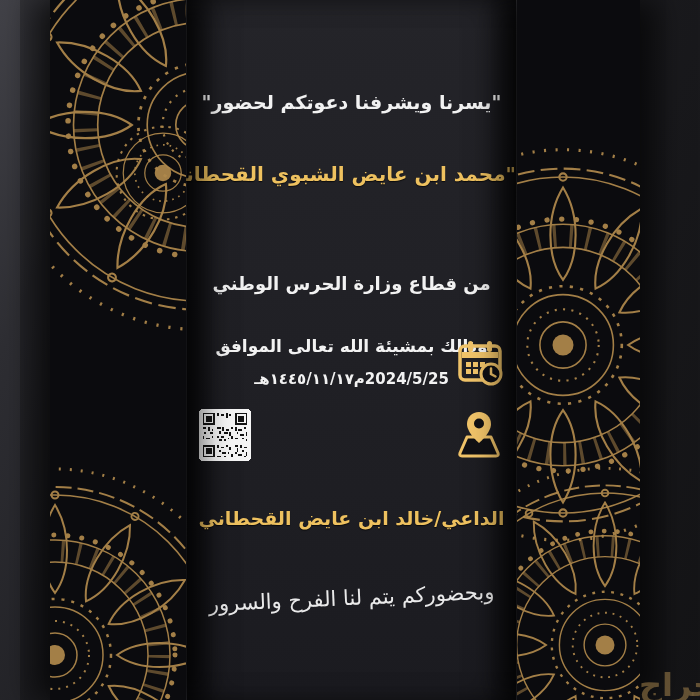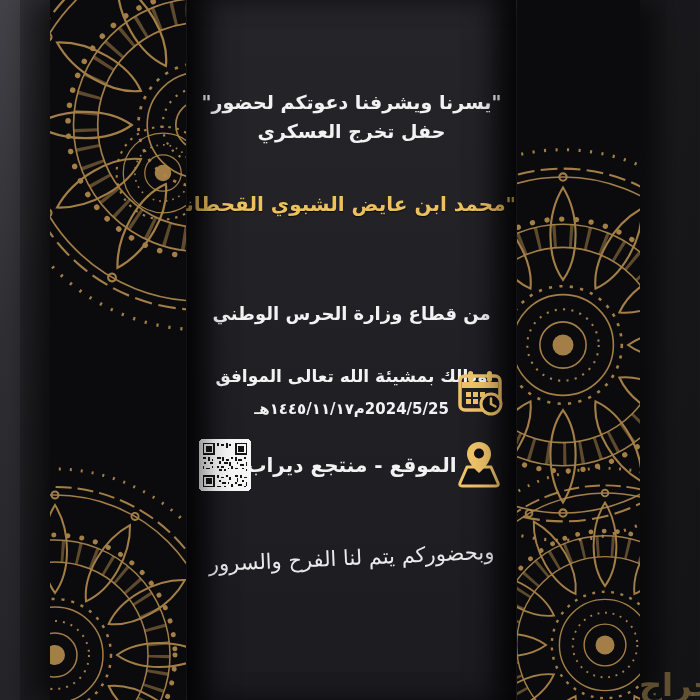--- a/index.html
+++ b/index.html
@@ -109,21 +109,20 @@
         <use href="#mnd-full"></use>
       </svg>
     <svg class="mandala" style="left:-102px;top:455px;width:380px;height:380px" viewBox="-200 -200 400 400">
         <use href="#mnd-full"></use>
       </svg>
   </div>
 
   <div class="card">
 
     <div class="line intro">"يسرنا ويشرفنا دعوتكم لحضور"</div>
-    <div class="line intro">حفل تخرج العسكري</div>
 
     <div class="line name gold">"محمد ابن عايض الشبوي القحطاني"</div>
 
     <div class="line sector">من قطاع وزارة الحرس الوطني</div>
 
     <div class="row date-row">
       <span class="side-icon right">
         <svg width="48" height="48" viewBox="0 0 48 48">
           <rect x="12" y="3" width="5" height="11" rx="2.5" fill="#f0c369"></rect>
           <rect x="31" y="3" width="5" height="11" rx="2.5" fill="#f0c369"></rect>
@@ -159,30 +158,30 @@
                      M2 10h2v1h-2z M5 10h1v2h-1z M7 11h1v1h-1z M3 13h1v1h-1z M6 13h2v1h-2z M2 15h1v2h-1z M4 16h2v1h-2z M7 15h1v1h-1z
                      M10 10h2v1h-2z M13 10h1v2h-1z M15 11h2v1h-2z M18 10h1v1h-1z M11 12h1v2h-1z M14 13h2v1h-2z M17 13h1v2h-1z
                      M10 15h1v1h-1z M12 15h2v1h-2z M16 16h1v1h-1z M18 15h1v2h-1z M11 17h2v1h-2z M14 17h1v1h-1z
                      M20 10h1v2h-1z M22 11h2v1h-2z M25 10h1v1h-1z M21 13h1v1h-1z M23 14h2v1h-2z M26 13h1v2h-1z M20 16h2v1h-2z M24 16h1v1h-1z M26 17h1v1h-1z
                      M10 20h1v2h-1z M12 21h2v1h-2z M15 20h1v1h-1z M17 21h1v2h-1z M11 23h1v1h-1z M13 24h2v1h-2z M16 24h1v1h-1z
                      M10 26h2v1h-2z M14 26h1v1h-1z M18 25h1v2h-1z
                      M20 20h2v1h-2z M23 20h1v2h-1z M25 21h2v1h-2z M21 22h1v2h-1z M24 23h1v1h-1z M26 24h1v2h-1z M20 24h1v1h-1z M22 25h2v1h-2z M25 26h1v1h-1z"></path>
           </g>
         </svg>
       </span>
-      <div class="loc-text">الموقع - منتجع ديراب</div>
       <span class="side-icon right">
         <svg width="50" height="50" viewBox="0 0 50 50">
           <path d="M13 27 H37 L44 43 Q45 46 42 46 H8 Q5 46 6 43 Z" fill="#101014" stroke="#f0c369" stroke-width="3" stroke-linejoin="round"></path>
           <path d="M25 2 C18 2 13 7 13 14 C13 23 25 33 25 33 C25 33 37 23 37 14 C37 7 32 2 25 2 Z" fill="#f0c369"></path>
           <circle cx="25" cy="13.5" r="5" fill="#101014"></circle>
         </svg>
       </span>
     </div>
 
+    <div class="line daei gold">الداعي/خالد ابن عايض القحطاني</div>
 
     <div class="calligraphy">وبحضوركم يتم لنا الفرح والسرور</div>
 
   </div>
 
   <div class="watermark">حراج</div>
 
 </div>
 
 </body></html>

